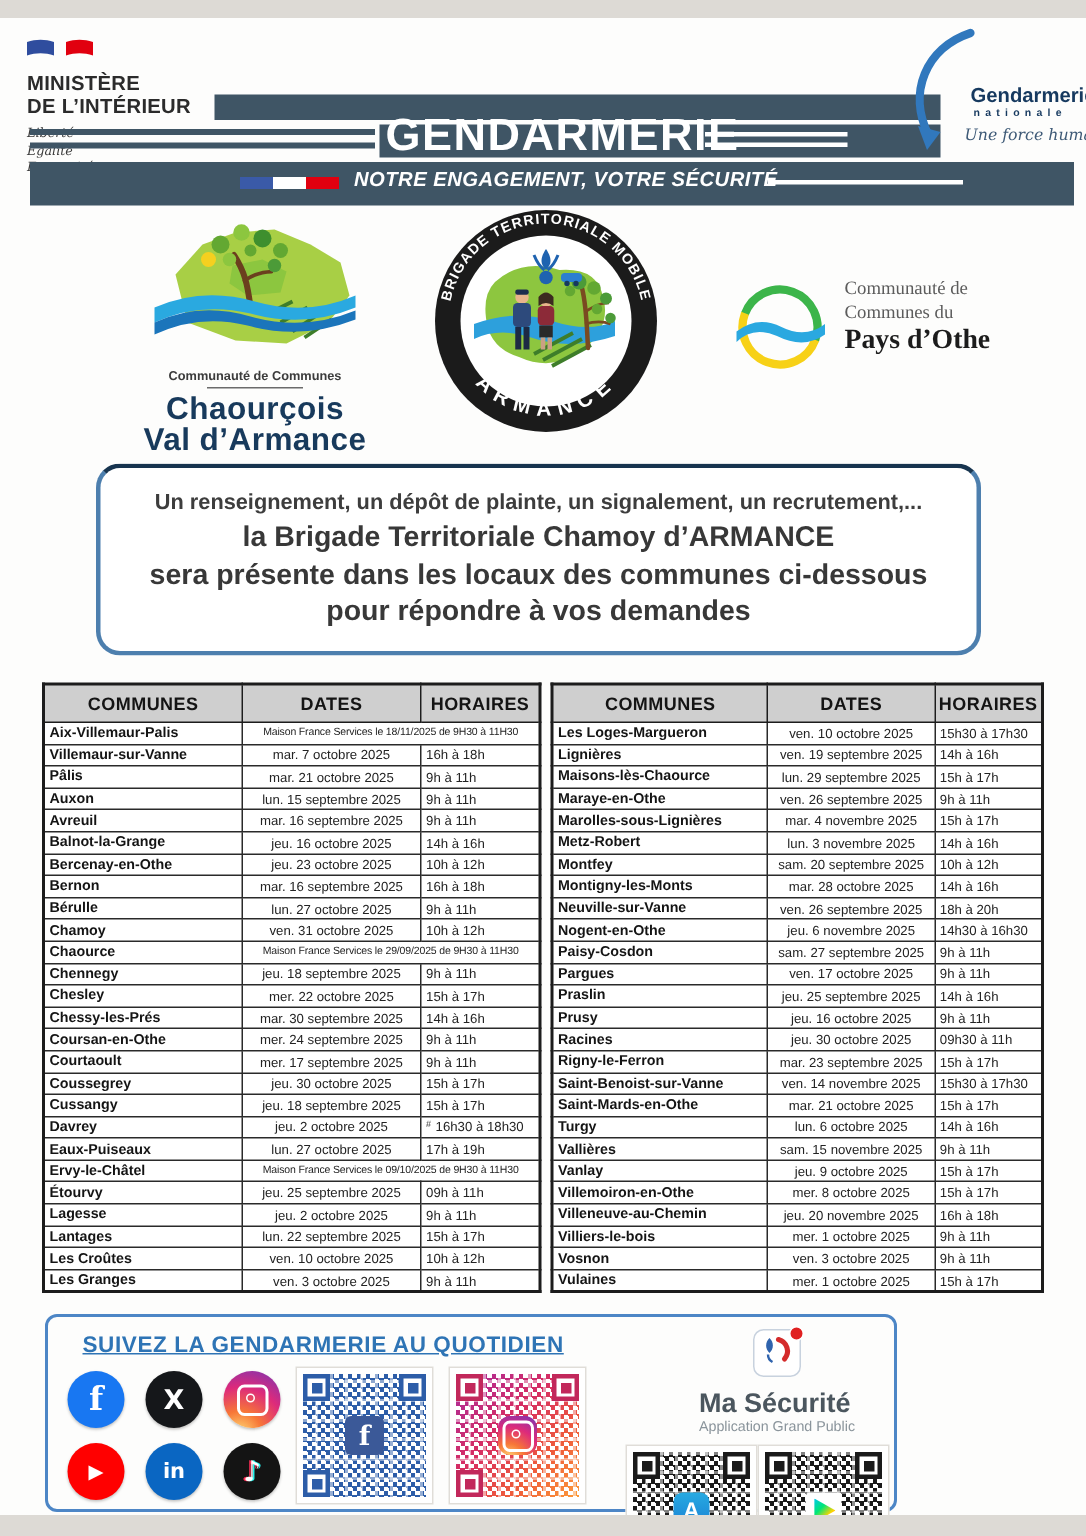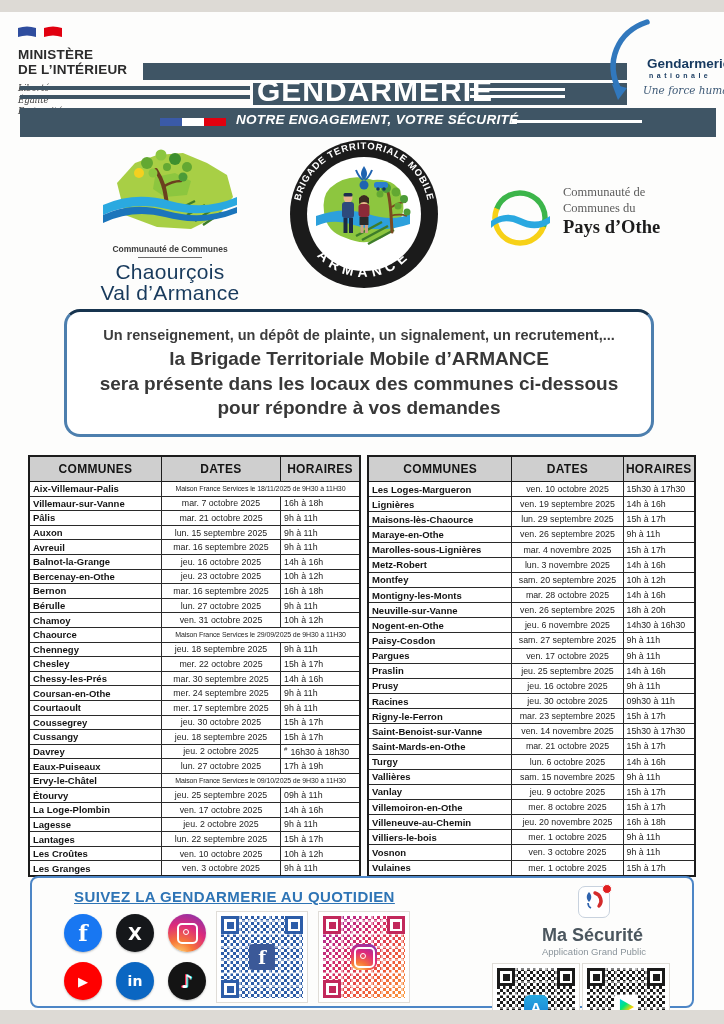--- a/index.html
+++ b/index.html
@@ -34,21 +34,21 @@
   .gn-logo{position:absolute;left:595px;top:18px;width:128px;height:100px;}
   .gn-logo svg{position:absolute;left:6px;top:0;}
   .gn-name{position:absolute;left:52px;top:38px;font-size:13.5px;font-weight:bold;color:#16395f;}
   .gn-sub{position:absolute;left:54px;top:54px;font-size:7px;font-weight:bold;letter-spacing:3.5px;color:#16395f;}
   .gn-script{position:absolute;left:48px;top:66px;font-family:"DejaVu Serif",serif;font-style:italic;font-size:10.5px;color:#3e5a77;white-space:nowrap;}
 
   
   .logo-chaourcois{position:absolute;left:55px;top:143px;width:230px;text-align:center;}
   .lc-sub{font-size:8.5px;font-weight:bold;color:#3c3c3c;margin-top:2px;}
   .lc-div{width:64px;height:1px;background:#6b6b6b;margin:3px auto;}
-  .lc-name{font-size:21px;font-weight:normal;color:#183a5c;line-height:1.02;letter-spacing:.3px;}
+  .lc-name{font-size:21px;font-weight:bold;color:#183a5c;line-height:1.02;letter-spacing:.3px;}
   .badge{position:absolute;left:288px;top:138px;width:152px;height:152px;}
   .logo-othe{position:absolute;left:487px;top:183px;width:228px;height:76px;}
   .logo-othe svg{position:absolute;left:0;top:2px;}
   .lo-text{position:absolute;left:76px;top:2px;font-family:Liberation Serif, serif;}
   .lo-l1{font-size:12.5px;color:#5c5c5c;line-height:1.25;}
   .lo-l3{font-size:18.5px;font-weight:bold;color:#1c1c1c;margin-top:1px;}
 
   
   .announce{position:absolute;left:64px;top:309px;width:590px;height:128px;background:#fff;
     border:3px solid var(--box_border,#4d7fae);border-top-color:#17344f;border-radius:16px;
@@ -64,21 +64,21 @@
   table.communes td{border:1px solid #2a2a2a;height:13.6px;padding:0 3px;overflow:hidden;white-space:nowrap;}
   td.c-commune{font-size:9.5px;font-weight:bold;color:#141414;text-align:left;}
   td.c-date{font-size:8.8px;color:#232323;text-align:center;}
   td.c-hor{font-size:8.8px;color:#232323;text-align:left;}
   td.c-span{font-size:7px;color:#232323;text-align:center;letter-spacing:-.1px;}
   td .mark{font-size:6px;vertical-align:super;margin-right:3px;color:#333;}
   .t-left col.cc{width:40%;} .t-left col.cd{width:36%;} .t-left col.ch{width:24%;}
   .t-right col.cc{width:44%;} .t-right col.cd{width:34%;} .t-right col.ch{width:22%;}
 
   
-  .footer{position:absolute;left:30px;top:876px;width:664px;height:132px;border:2px solid var(--footer_border,#4d86c6);border-radius:8px;box-sizing:border-box;padding:8px 20px;display:flex;}
+  .footer{position:absolute;left:30px;top:876px;width:568px;height:132px;border:2px solid var(--footer_border,#4d86c6);border-radius:8px;box-sizing:border-box;padding:8px 1px;display:flex;justify-content:flex-end;}
   .f-left{width:420px;}
   .f-title{font-size:15px;font-weight:bold;color:var(--accent_blue,#2e74b5);text-decoration:underline;letter-spacing:.4px;margin:2px 0 6px 22px;}
   .f-left-row{display:flex;align-items:center;gap:10px;}
   .social-grid{display:grid;grid-template-columns:repeat(3,38px);grid-auto-rows:38px;gap:10px 14px;margin-left:12px;}
   .sicon{width:38px;height:38px;border-radius:50%;display:flex;align-items:center;justify-content:center;color:#fff;font-family:"DejaVu Sans",sans-serif;box-shadow:0 1px 2px rgba(0,0,0,.25);}
   .sicon .sg{font-weight:bold;}
   .sicon.facebook{background:var(--fb,#1877f2);} .sicon.facebook .sg{font-size:22px;font-family:"DejaVu Serif",serif;}
   .sicon.x{background:#15171a;} .sicon.x .sg{font-size:18px;font-weight:900;}
   .sicon.instagram{background:radial-gradient(circle at 28% 110%,#fdc468 8%,#f77737 30%,#dd2a7b 62%,#8134af 95%);}
   .ig-frame{width:17px;height:17px;border:2px solid #fff;border-radius:5px;position:relative;display:block;}
@@ -256,21 +256,21 @@
     <div class="lo-text">
       <div class="lo-l1">Communauté de</div>
       <div class="lo-l1">Communes du</div>
       <div class="lo-l3">Pays d’Othe</div>
     </div>
   </div>
 
   <div class="announce">
     <div class="an-intro">Un renseignement, un dépôt de plainte, un signalement, un recrutement,...</div>
     <div class="an-main">
-      <div>la Brigade Territoriale Mobile d’ARMANCE</div>
+      <div>la Brigade Territoriale Chamoy d’ARMANCE</div>
       <div>sera présente dans les locaux des communes ci-dessous pour répondre à vos demandes</div>
     </div>
   </div>
 
   <div class="tables">
     <table class="communes t-left">
       <colgroup>
           <col class="cc">
           <col class="cd">
           <col class="ch">
@@ -382,25 +382,20 @@
             <td class="c-hor">17h à 19h</td>
           </tr>
           <tr>
             <td class="c-commune">Ervy-le-Châtel</td>
             <td class="c-span" colspan="2">Maison France Services le 09/10/2025 de 9H30 à 11H30</td>
           </tr>
           <tr>
             <td class="c-commune">Étourvy</td>
             <td class="c-date">jeu. 25 septembre 2025</td>
             <td class="c-hor">09h à 11h</td>
-          </tr>
-          <tr>
-            <td class="c-commune">La Loge-Plombin</td>
-            <td class="c-date">ven. 17 octobre 2025</td>
-            <td class="c-hor">14h à 16h</td>
           </tr>
           <tr>
             <td class="c-commune">Lagesse</td>
             <td class="c-date">jeu. 2 octobre 2025</td>
             <td class="c-hor">9h à 11h</td>
           </tr>
           <tr>
             <td class="c-commune">Lantages</td>
             <td class="c-date">lun. 22 septembre 2025</td>
             <td class="c-hor">15h à 17h</td>

